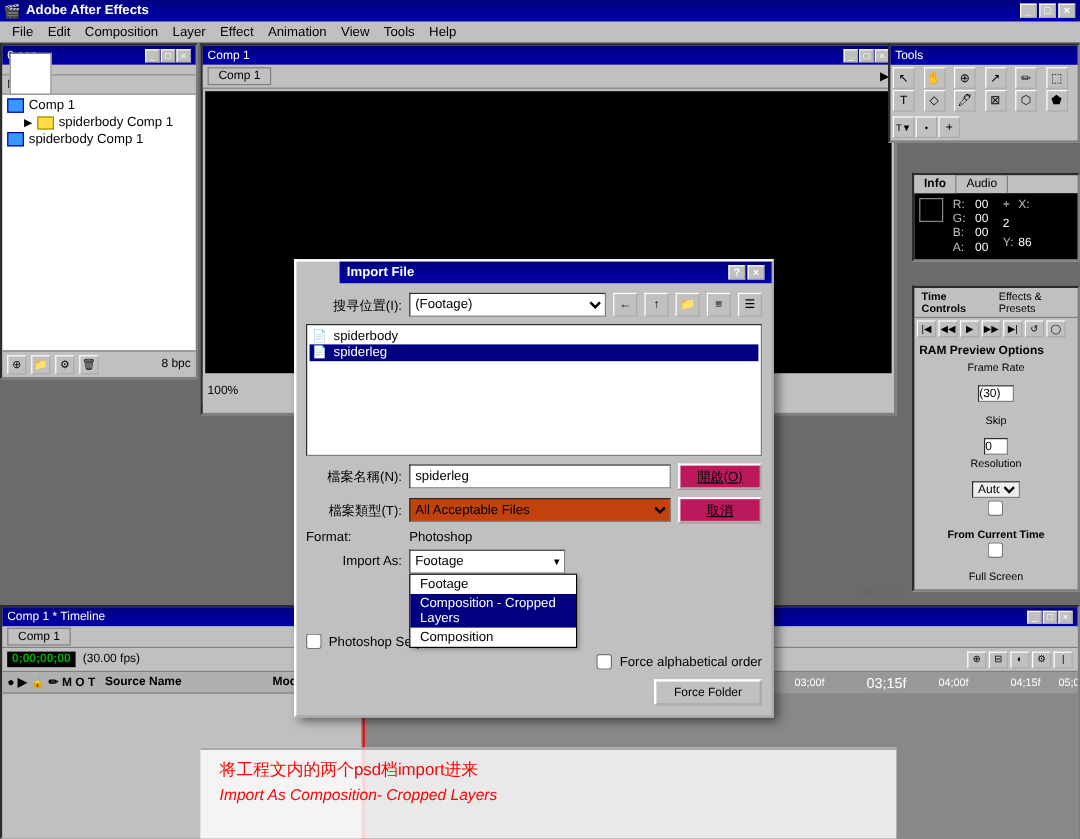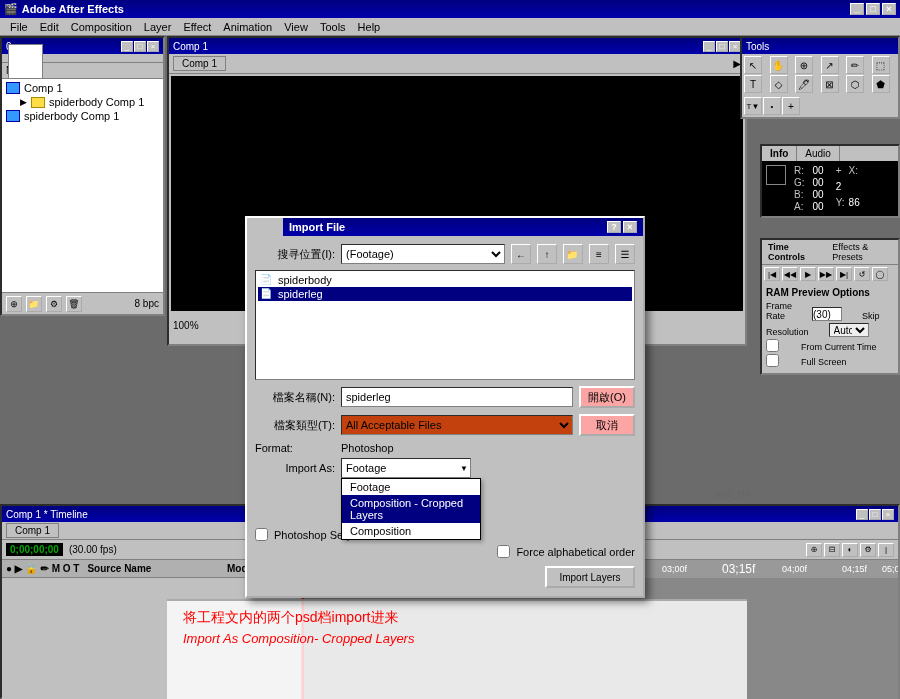--- a/index.html
+++ b/index.html
@@ -298,23 +298,24 @@
       justify-content: center;
       font-size: 8px;
       cursor: pointer;
     }
     .ram-options {
       padding: 4px;
       font-size: 10px;
     }
     .ram-row {
       display: flex;
-      align-items: flex-end;
-      gap: 20px;
+      align-items: center;
+      gap: 10px;
       margin-bottom: 2px;
+      flex-direction: column;
     }
     .ram-input {
       width: 30px;
       height: 14px;
       font-size: 10px;
       border: 1px inset #808080;
     }
     .ram-checkbox { margin-right: 2px; }
 
     
@@ -367,29 +368,30 @@
       background: white;
     }
     .dialog-select {
       flex: 1;
       height: 20px;
       border: 1px inset #808080;
       font-size: 11px;
       background: #c2410c;
     }
     .dialog-btn {
-      width: 56px;
+      width: 70px;
       height: 22px;
-      background: #fca5a5;
+      background: #be185d;
       border: 2px outset #fff;
       font-size: 11px;
       cursor: pointer;
       display: flex;
       align-items: center;
       justify-content: center;
+      text-decoration: underline;
     }
     .dialog-file-list {
       background: white;
       border: 1px inset #808080;
       height: 110px;
       margin-bottom: 6px;
       overflow-y: auto;
       padding: 2px;
     }
     .file-item {
@@ -767,21 +769,21 @@
       <div class="ram-row">
         <span style="font-size:9px;">Resolution</span>
         <select class="ram-input" style="width:40px; height:14px;">
           <option>Auto</option>
           <option>Full</option>
           <option>Half</option>
         </select>
       </div>
       <div class="ram-row">
         <input type="checkbox" class="ram-checkbox" style="">
-        <span style="font-size:9px;">From Current Time</span>
+        <span style="font-size:9px;font-weight:bold;">From Current Time</span>
       </div>
       <div class="ram-row">
         <input type="checkbox" class="ram-checkbox" style="">
         <span style="font-size:9px;">Full Screen</span>
       </div>
     </div>
   </div>
 
   <div class="dialog-overlay">
     <div class="dialog-titlebar">
@@ -855,21 +857,21 @@
         <input type="checkbox" style="">
         <span style="font-size:11px;">Photoshop Sequence</span>
       </div>
 
       <div class="ps-force-row">
         <input type="checkbox" style="margin-left: 16px;">
         <span style="font-size:11px;">Force alphabetical order</span>
       </div>
 
       <div style="display:flex; justify-content:flex-end;">
-        <div class="import-folder-btn">Import Layers</div>
+        <div class="import-folder-btn">Force Folder</div>
       </div>
     </div>
   </div>
 
   <div class="timeline-panel">
     <div class="timeline-titlebar">
       <span>Comp 1 * Timeline</span>
       <div style="margin-left:auto; display:flex; gap:1px;">
         <div class="panel-btn">_</div>
         <div class="panel-btn">□</div>
@@ -916,20 +918,20 @@
           <span style="position:absolute; left:540px; font-size:9px; color:white;">04;15f</span>
           <span style="position:absolute; left:580px; font-size:9px; color:white;">05;0</span>
 
           <div style="position:absolute; left:0; top:0; width:2px; height:100%; background:red;"></div>
         </div>
         <div style="background:#888; flex:1; height:calc(100% - 18px);"></div>
       </div>
     </div>
   </div>
 
-  <div class="annotation-overlay" style="bottom:0; left:167px; position:absolute; width:580px; height:100px; background:rgba(255,255,255,0.82); padding:8px 16px; border-top:2px solid #aaa;">
+  <div class="annotation-overlay" style="bottom:0; left:167px; position:absolute; width:580px; height:76px; background:rgba(255,255,255,0.82); padding:8px 16px; border-top:2px solid #aaa;">
     <div class="annotation-cn">将工程文内的两个psd档import进来</div>
     <div class="annotation-en">Import As Composition- Cropped Layers</div>
   </div>
 
   <div class="watermark">poo_chi</div>
 
 </div>
 
 </body></html>

